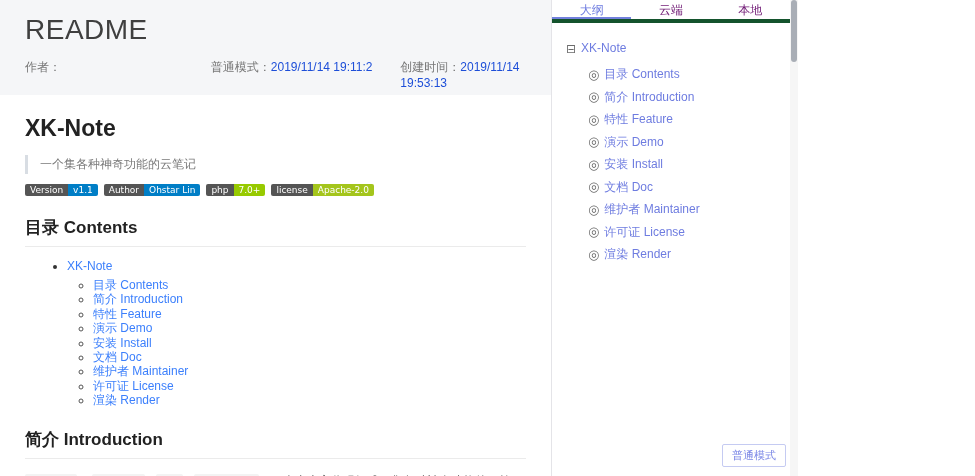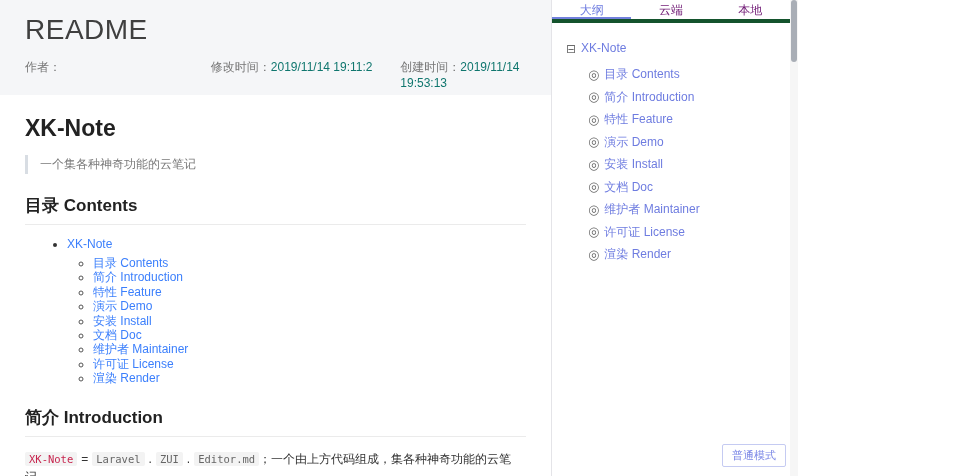--- a/index.html
+++ b/index.html
@@ -8,21 +8,21 @@
   .app { display:flex; width:798px; height:476px; }
 
   
   .main { flex:1; height:476px; overflow:hidden; background:#fff; }
   .doc-header { background:#f5f6f8; padding:14px 25px 16px 25px; height:95px; }
   .doc-title { font-size:28px; font-weight:400; color:#3f3f3f; letter-spacing:0.5px; }
   .meta-row { display:flex; margin-top:13px; font-size:12px; color:#777;gap:15px; }
   .meta-author { width:230px; }
   .meta-created { width:235px; }
   .meta-label { color:#777; }
-  .meta-value { color:#0f766e; }
+  .meta-value { color:#1d4ed8; }
 
   .doc-body { padding:2px 25px 0 25px; }
   .h1-title { font-size:23px; font-weight:700; color:#222; margin-top:18px; }
   .quote { margin:13px 0 10px 0; padding:1px 0 1px 12px; border-left:3px solid #d8dde3;
     color:#7a7a7a; font-size:12px; }
 
   .badges { display:flex; gap:6px; margin:9px 0 4px 0; }
   .badge { display:inline-flex; font-size:9px; line-height:12px; border-radius:2px;
     overflow:hidden; font-family:"DejaVu Sans",sans-serif; }
   .badge span { padding:0 5px; color:#fff; }
@@ -74,34 +74,52 @@
 
   <div class="main">
 
     <div class="doc-header">
       <div class="doc-title">README</div>
       <div class="meta-row">
         <div class="meta-author">
           <span class="meta-label">作者：</span>
         </div>
         <div class="meta-created">
-          <span class="meta-label">修改时间：</span><span class="meta-value">2019/11/14 19:11:2</span>
+          <span class="meta-label">普通模式：</span><span class="meta-value">2019/11/14 19:11:2</span>
         </div>
         <div class="meta-modified">
           <span class="meta-label">创建时间：</span><span class="meta-value">2019/11/14 19:53:13</span>
         </div>
       </div>
     </div>
 
     <div class="doc-body">
 
       <h1 class="h1-title">XK-Note</h1>
 
       <div class="quote">一个集各种神奇功能的云笔记</div>
 
+      <div class="badges">
+        <span class="badge">
+          <span style="background:#555555">Version</span>
+            <span style="background:#007ec6">v1.1</span>
+        </span>
+        <span class="badge">
+          <span style="background:#555555">Author</span>
+            <span style="background:#007ec6">Ohstar Lin</span>
+        </span>
+        <span class="badge">
+          <span style="background:#555555">php</span>
+            <span style="background:#97ca00">7.0+</span>
+        </span>
+        <span class="badge">
+          <span style="background:#555555">license</span>
+            <span style="background:#a4c51c">Apache-2.0</span>
+        </span>
+      </div>
 
       <h2 class="h2-title">目录 Contents</h2>
 
       <ul class="toc">
         <li>
           <a class="doc-link" href="#">XK-Note</a>
           <ul class="toc-sub">
             <li><a class="doc-link" href="#">目录 Contents</a></li>
             <li><a class="doc-link" href="#">简介 Introduction</a></li>
             <li><a class="doc-link" href="#">特性 Feature</a></li>

